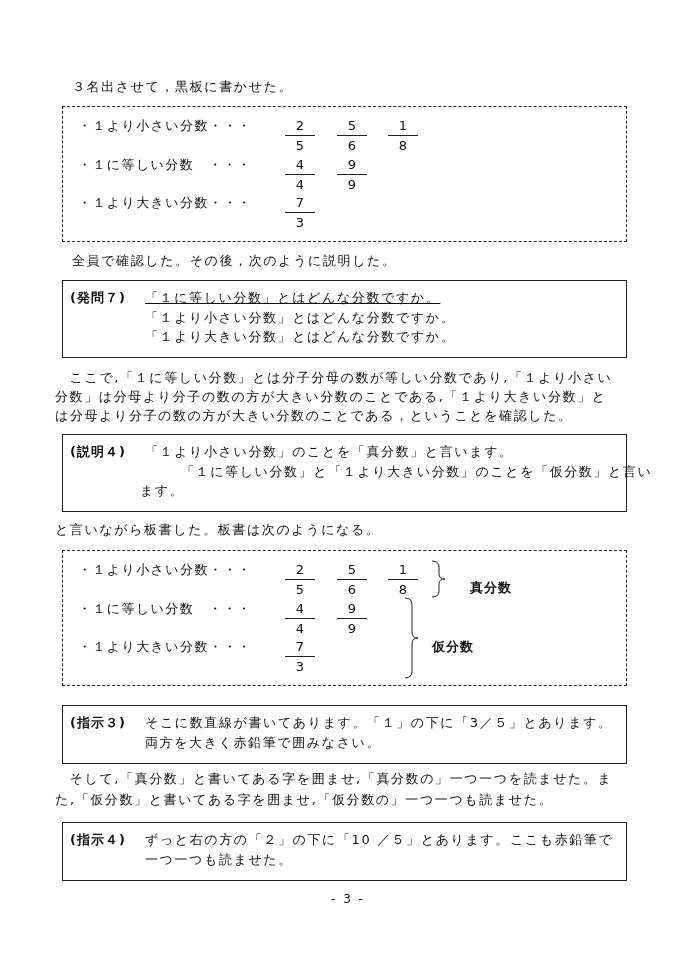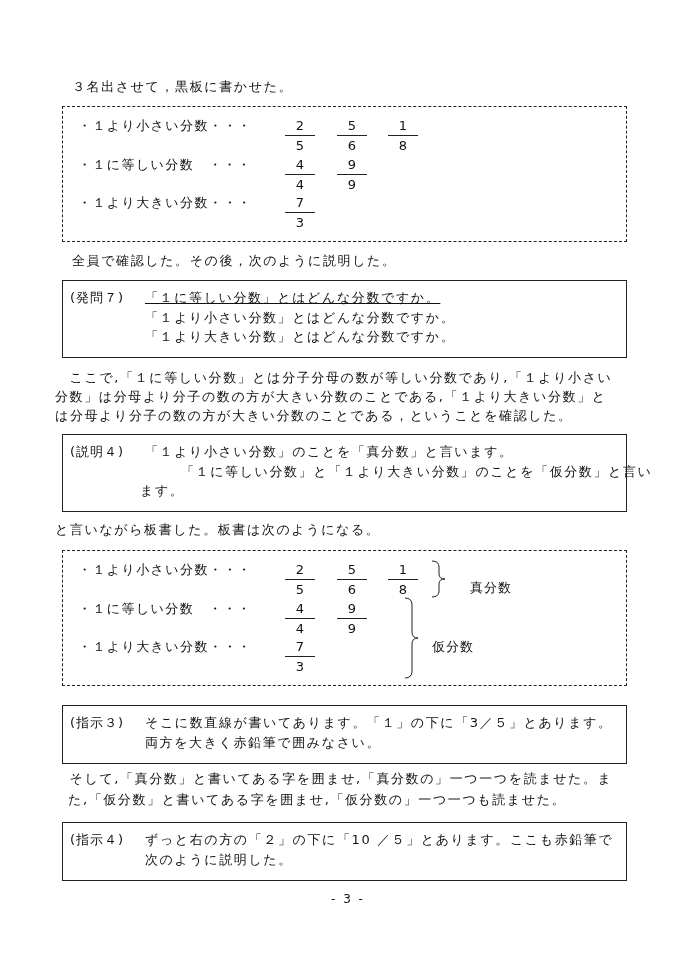--- a/index.html
+++ b/index.html
@@ -1,18 +1,18 @@
 <!DOCTYPE html>
 <html><head>
 <meta charset="utf-8">
 <style>
   html, body { margin:0; padding:0; background:#ffffff; }
   body { width:688px; height:971px; position:relative; overflow:hidden;
          font-family:"DejaVu Sans", sans-serif; color:#111; font-size:13px; }
-  .abs { position:absolute; white-space:nowrap; line-height:16px; }
+  .abs { position:absolute; white-space:nowrap; line-height:16px;font-weight:bold; }
   .line { position:absolute; white-space:nowrap; line-height:16px; letter-spacing:1.6px; }
   .dashbox { position:absolute; border:1px dashed #222; box-sizing:border-box; }
   .solidbox { position:absolute; border:1px solid #222; box-sizing:border-box; }
   .frac { position:absolute; width:30px; text-align:center; line-height:16px; font-size:13px; }
   .frac .num { display:block; height:17px; border-bottom:1px solid #222; }
   .frac .den { display:block; height:17px; padding-top:2px; }
   .row-label { position:absolute; white-space:nowrap; line-height:16px; letter-spacing:1.4px; }
   .brace { position:absolute; }
   .pageno { position:absolute; font-size:12px; letter-spacing:2px; }
 </style>
@@ -110,20 +110,20 @@
   <path d="M2 2 Q9 2 9 9 L9 36 Q9 42 15 42 Q9 42 9 48 L9 75 Q9 82 2 82" fill="none" stroke="#222" stroke-width="1"></path>
 </svg>
 <div class="abs" style="left:432px;top:639px;letter-spacing:1px;">仮分数</div>
 
 <div class="solidbox" style="left:62px;top:705px;width:565px;height:59px;"></div>
 <div class="abs" style="left:70px;top:715px;letter-spacing:1px;">(指示３)</div>
 <div class="line" style="left:145px;top:715px;">そこに数直線が書いてあります。「１」の下に「3／５」とあります。</div>
 <div class="line" style="left:145px;top:735px;">両方を大きく赤鉛筆で囲みなさい。</div>
 
 <div class="line" style="left:55px;top:771px;">　そして,「真分数」と書いてある字を囲ませ,「真分数の」一つ一つを読ませた。ま</div>
-<div class="line" style="left:68px;top:792px;">た,「仮分数」と書いてある字を囲ませ,「仮分数の」一つ一つも読ませた。</div>
+<div class="line" style="left:55px;top:792px;">た,「仮分数」と書いてある字を囲ませ,「仮分数の」一つ一つも読ませた。</div>
 
 <div class="solidbox" style="left:62px;top:822px;width:565px;height:59px;"></div>
 <div class="abs" style="left:70px;top:832px;letter-spacing:1px;">(指示４)</div>
 <div class="line" style="left:145px;top:832px;">ずっと右の方の「２」の下に「10 ／５」とあります。ここも赤鉛筆で</div>
-<div class="line" style="left:145px;top:852px;">次のように説明した。</div>
+<div class="line" style="left:145px;top:852px;">一つ一つも読ませた。</div>
 
 <div class="pageno" style="left:331px;top:892px;">- 3 -</div>
 
 </body></html>

